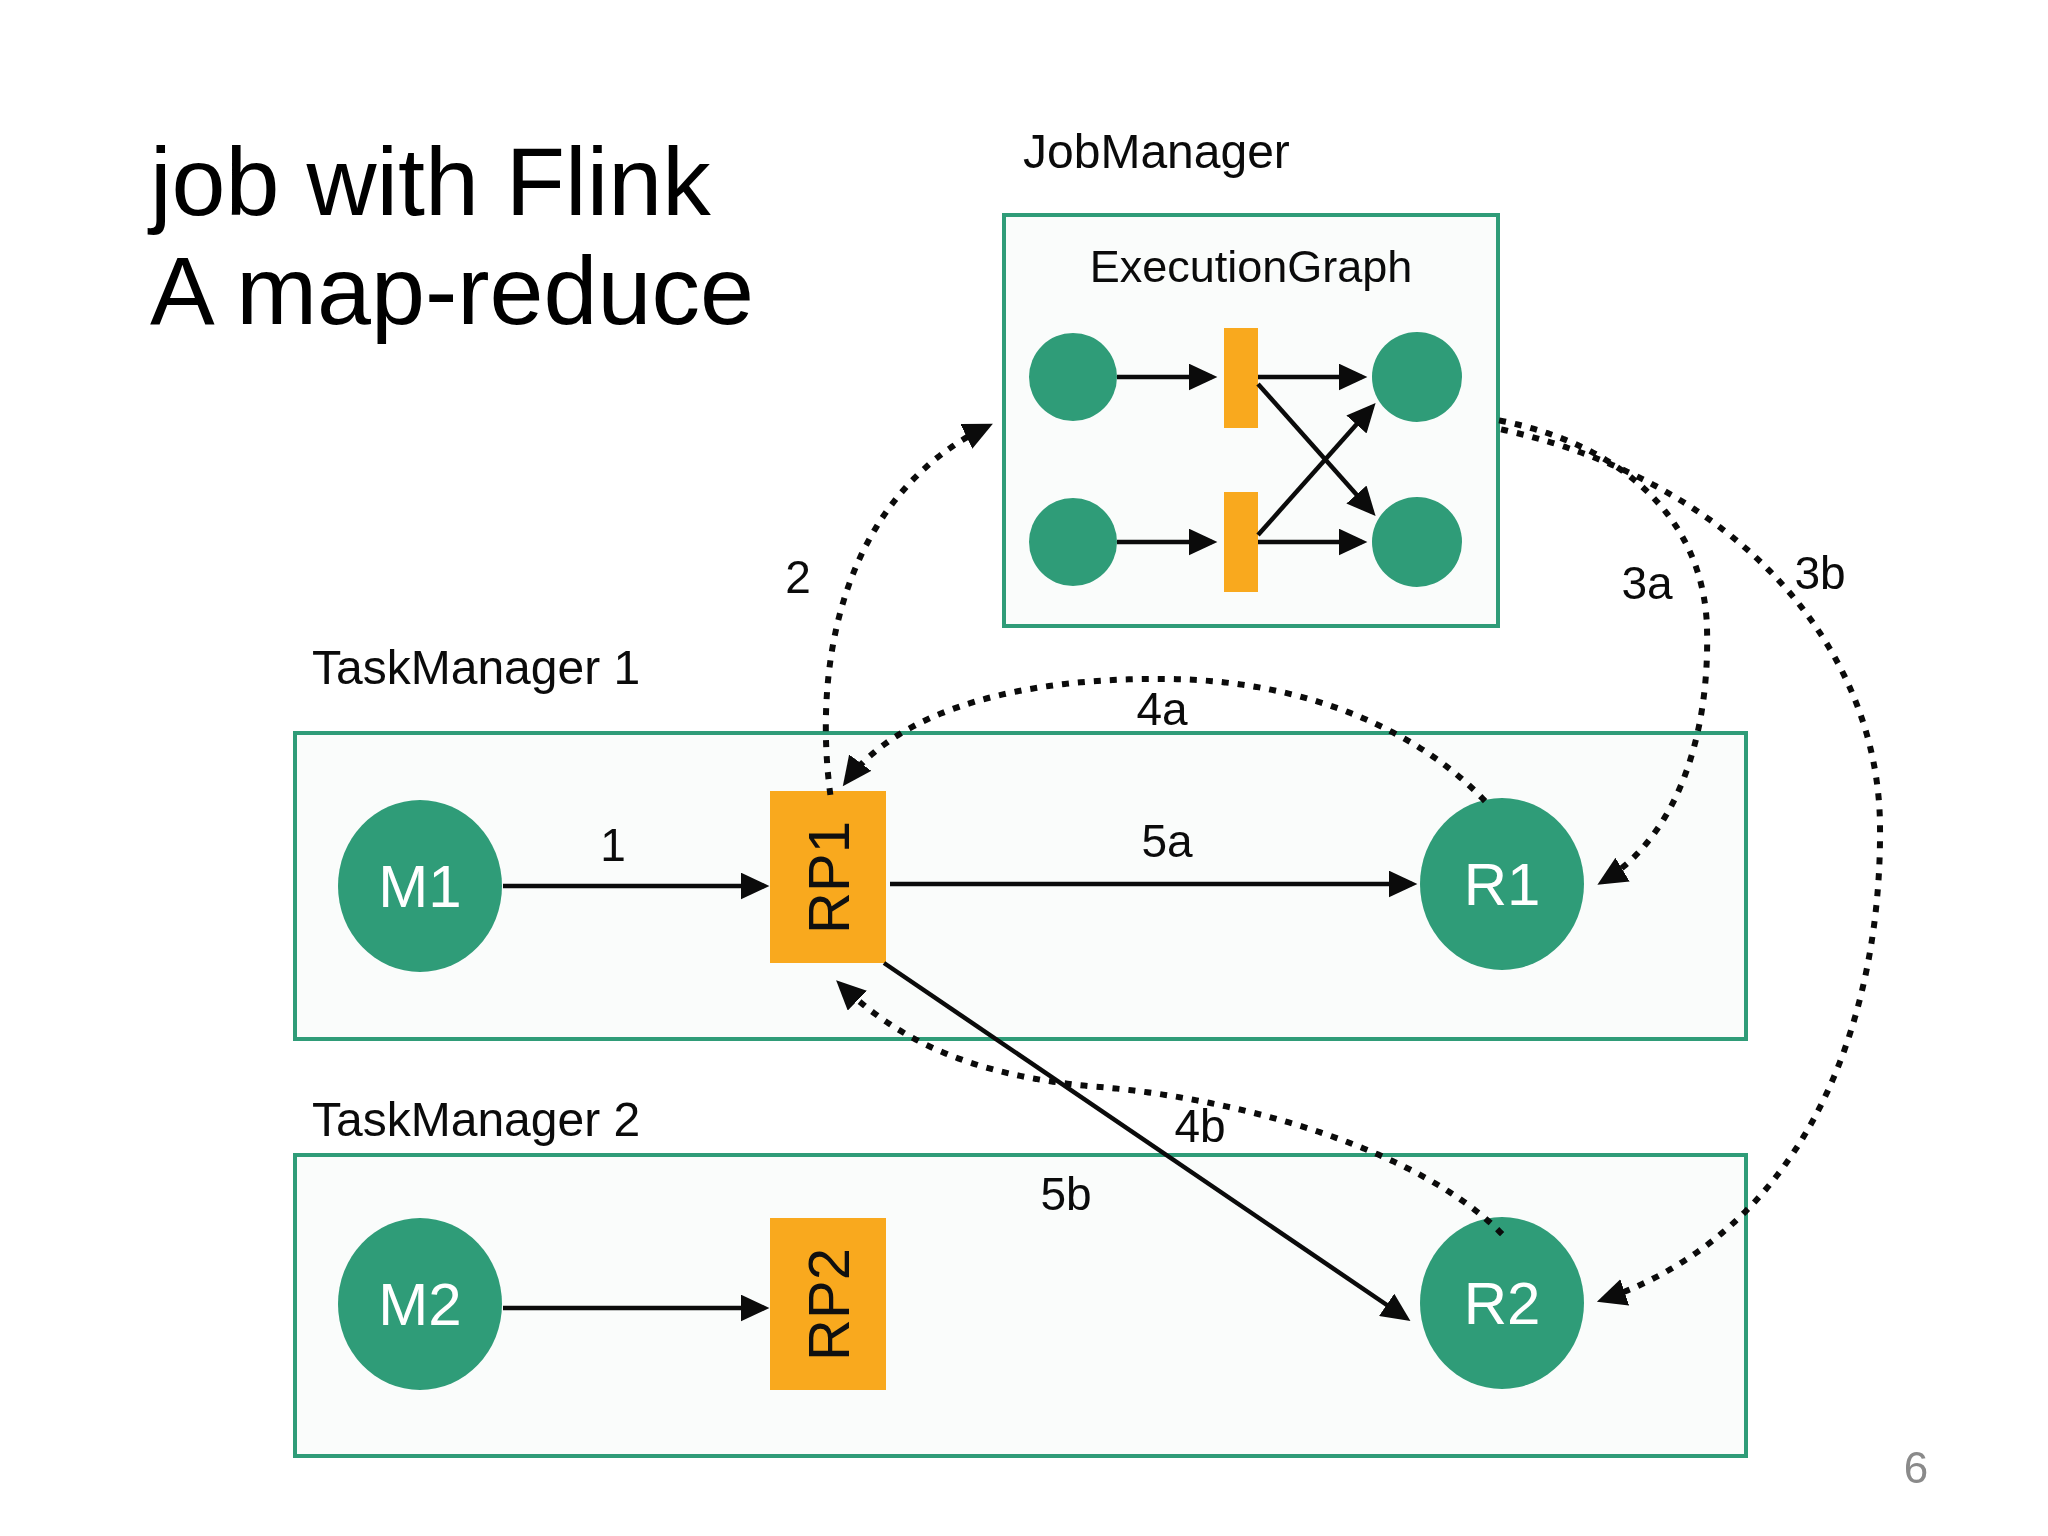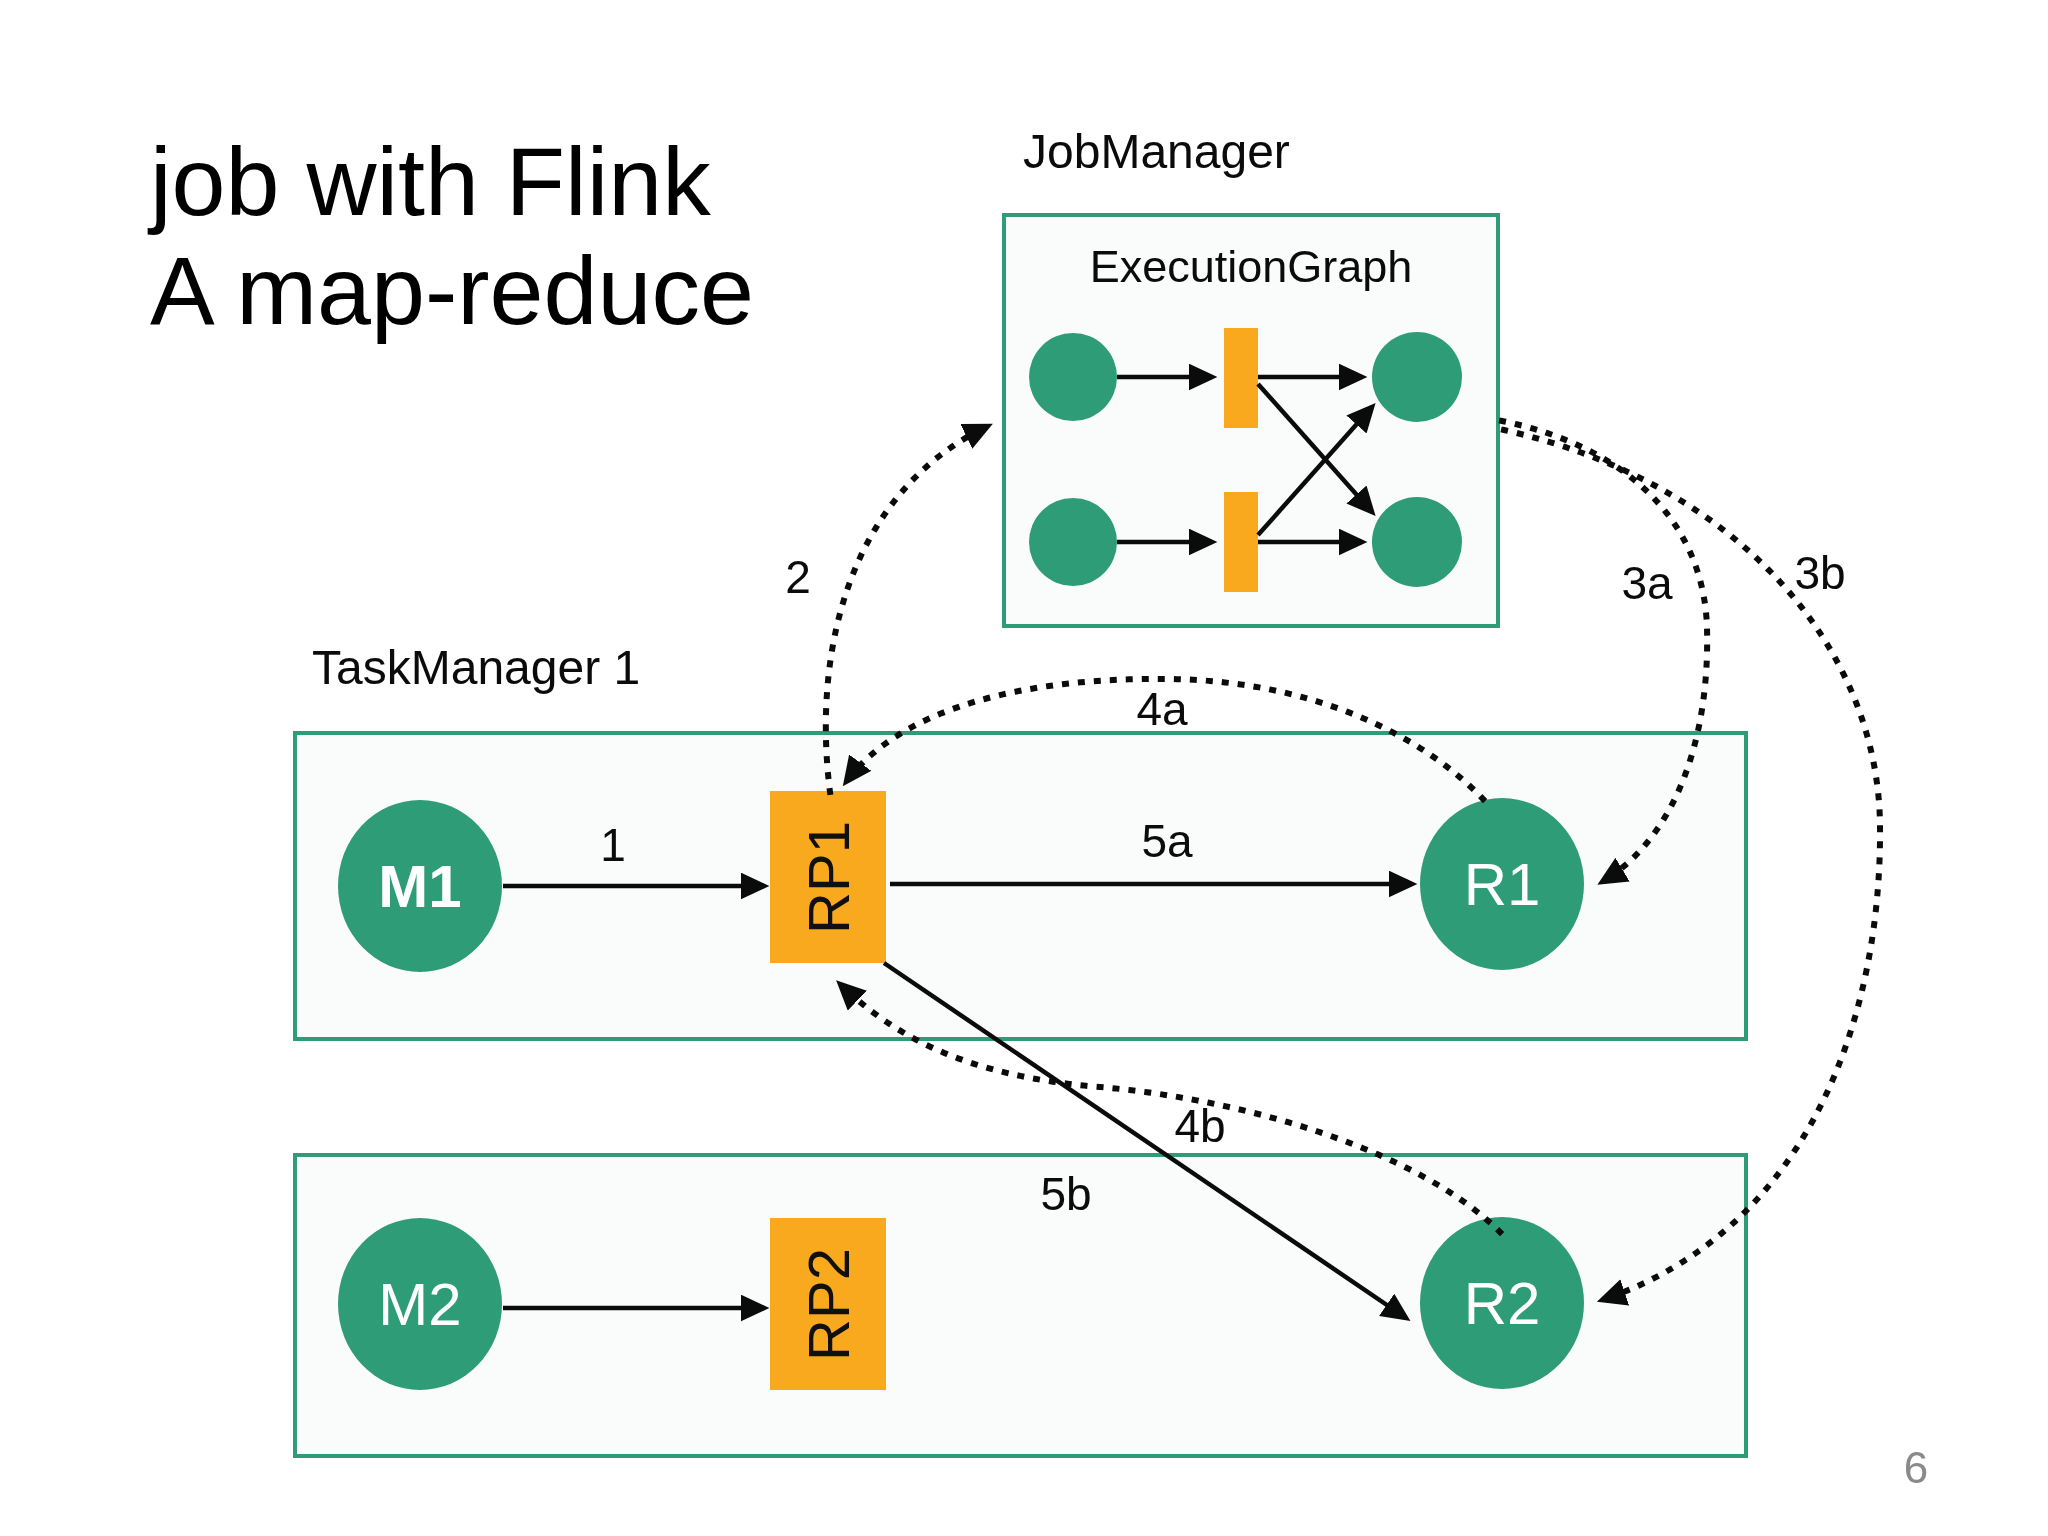--- a/index.html
+++ b/index.html
@@ -62,30 +62,31 @@
   <div class="dot-node" style="left:1029px; top:333px; width:88px; height:88px;"></div>
   <div class="dot-node" style="left:1029px; top:498px; width:88px; height:88px;"></div>
   <div class="dot-node" style="left:1372px; top:332px; width:90px; height:90px;"></div>
   <div class="dot-node" style="left:1372px; top:497px; width:90px; height:90px;"></div>
   <div class="bar" style="left:1224px; top:328px; width:34px; height:100px;"></div>
   <div class="bar" style="left:1224px; top:492px; width:34px; height:100px;"></div>
 
   <div class="sec-label" style="left:312px; top:640px;">TaskManager 1</div>
   <div class="frame" style="left:293px; top:731px; width:1455px; height:310px;"></div>
 
-  <div class="circle" style="left:338px; top:800px; width:164px; height:172px;font-weight:bold;">
+  <div class="circle" style="left:338px; top:800px; width:164px; height:172px;">
     <span>M1</span>
   </div>
   <div class="rp" style="left:770px; top:791px; width:116px; height:172px;">
     <span>RP1</span>
   </div>
   <div class="circle" style="left:1420px; top:798px; width:164px; height:172px;">
     <span>R1</span>
   </div>
 
+  <div class="sec-label" style="left:312px; top:1092px;">TaskManager 2</div>
   <div class="frame" style="left:293px; top:1153px; width:1455px; height:305px;"></div>
 
   <div class="circle" style="left:338px; top:1218px; width:164px; height:172px;">
     <span>M2</span>
   </div>
   <div class="rp" style="left:770px; top:1218px; width:116px; height:172px;">
     <span>RP2</span>
   </div>
   <div class="circle" style="left:1420px; top:1217px; width:164px; height:172px;">
     <span>R2</span>

